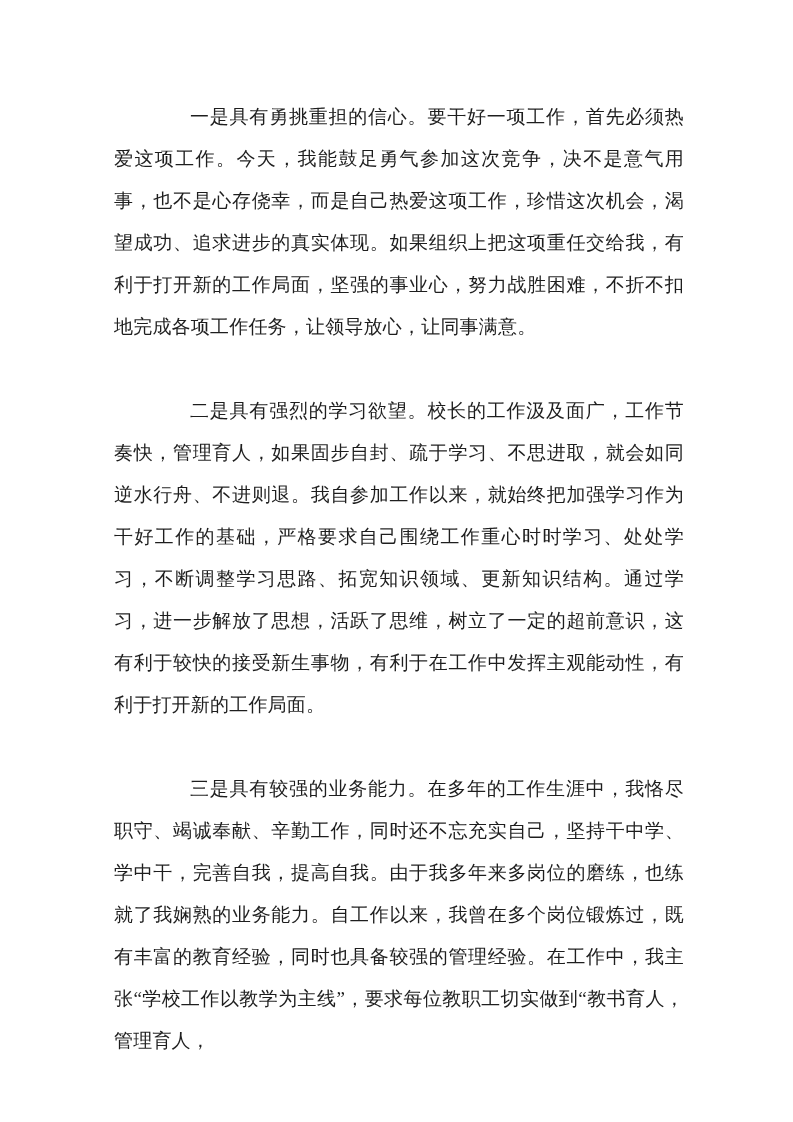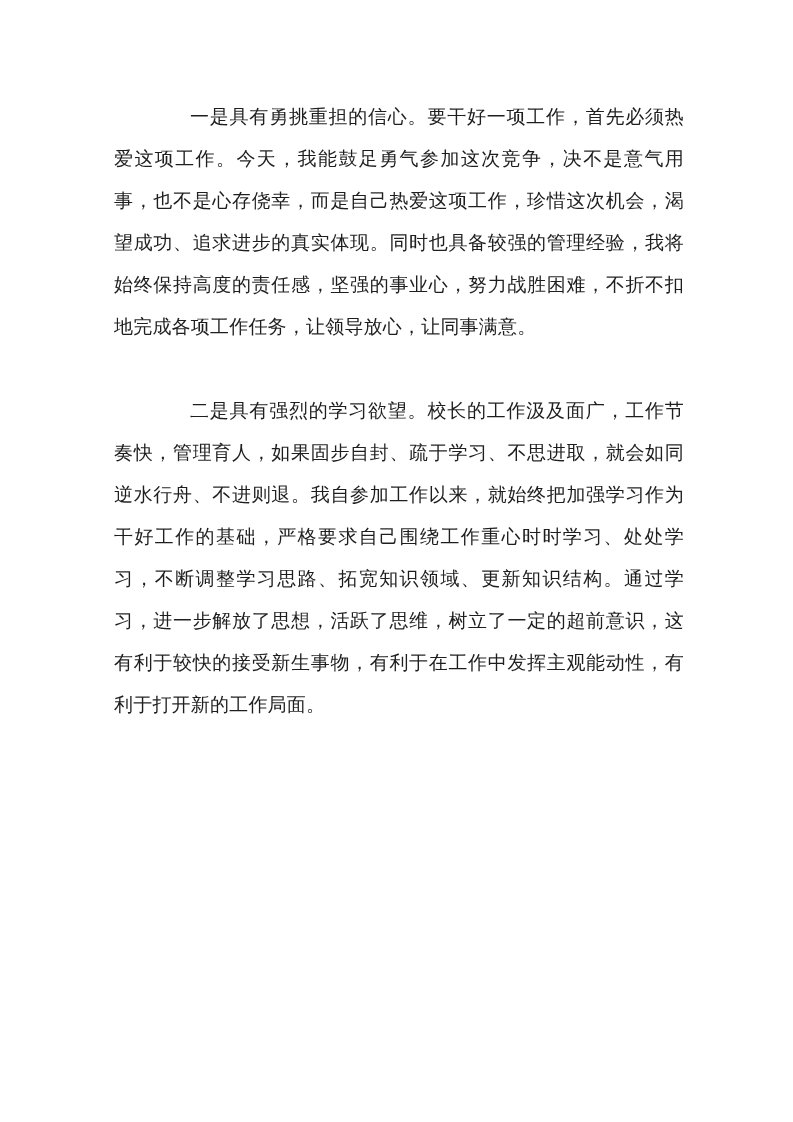--- a/index.html
+++ b/index.html
@@ -28,15 +28,16 @@
     text-align: justify;
     text-indent: 76px;
     letter-spacing: 0.2px;
     word-break: break-all;
   }
 </style>
 </head>
 <body>
 
 <div class="page">
-  <p class="para">一是具有勇挑重担的信心。要干好一项工作，首先必须热爱这项工作。今天，我能鼓足勇气参加这次竞争，决不是意气用事，也不是心存侥幸，而是自己热爱这项工作，珍惜这次机会，渴望成功、追求进步的真实体现。同时也具备较强的管理经验，我将始终保持高度的责任感，坚强的事业心，努力战胜困难，不折不扣地完成各项工作任务，让领导放心，让同事满意。</p>
+  <p class="para">一是具有勇挑重担的信心。要干好一项工作，首先必须热爱这项工作。今天，我能鼓足勇气参加这次竞争，决不是意气用事，也不是心存侥幸，而是自己热爱这项工作，珍惜这次机会，渴望成功、追求进步的真实体现。如果组织上把这项重任交给我，有利于打开新的工作局面，坚强的事业心，努力战胜困难，不折不扣地完成各项工作任务，让领导放心，让同事满意。</p>
   <p class="para">二是具有强烈的学习欲望。校长的工作汲及面广，工作节奏快，管理育人，如果固步自封、疏于学习、不思进取，就会如同逆水行舟、不进则退。我自参加工作以来，就始终把加强学习作为干好工作的基础，严格要求自己围绕工作重心时时学习、处处学习，不断调整学习思路、拓宽知识领域、更新知识结构。通过学习，进一步解放了思想，活跃了思维，树立了一定的超前意识，这有利于较快的接受新生事物，有利于在工作中发挥主观能动性，有利于打开新的工作局面。</p>
+  <p class="para">三是具有较强的业务能力。在多年的工作生涯中，我恪尽职守、竭诚奉献、辛勤工作，同时还不忘充实自己，坚持干中学、学中干，完善自我，提高自我。由于我多年来多岗位的磨练，也练就了我娴熟的业务能力。自工作以来，我曾在多个岗位锻炼过，既有丰富的教育经验，同时也具备较强的管理经验。在工作中，我主张“学校工作以教学为主线”，要求每位教职工切实做到“教书育人，管理育人，</p>
 </div>
 
 </body></html>

